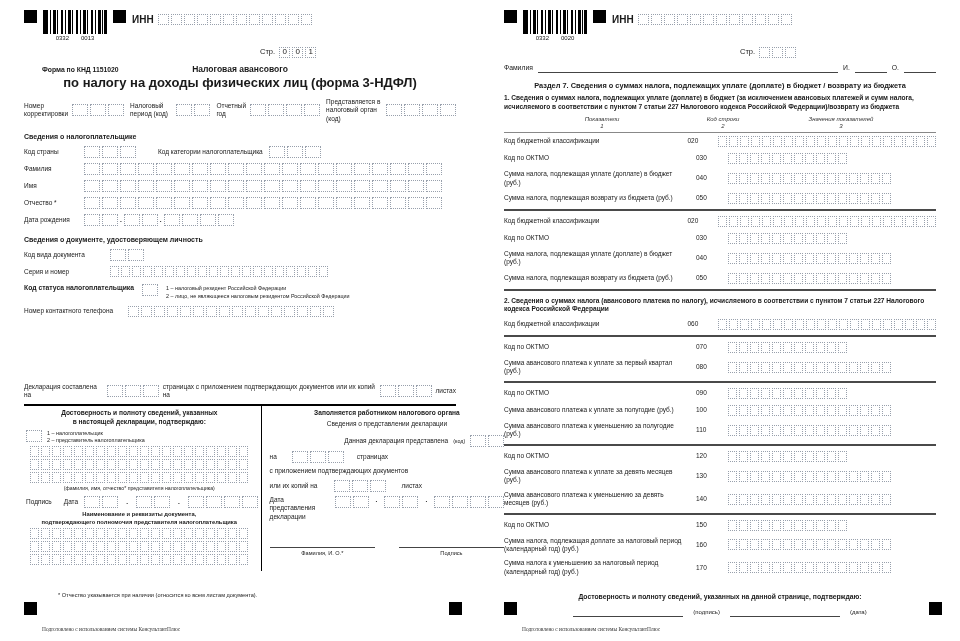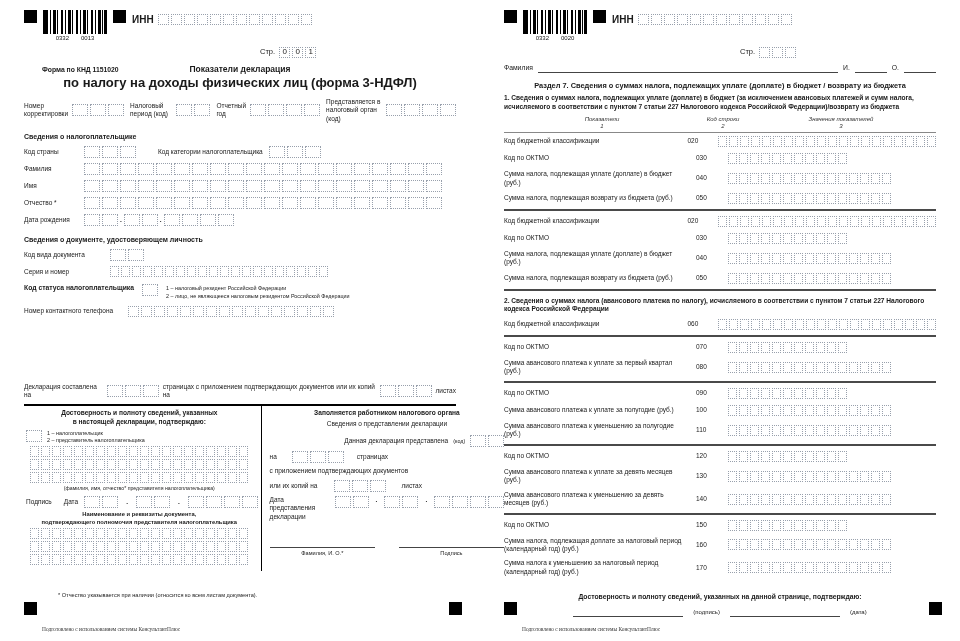--- a/index.html
+++ b/index.html
@@ -120,21 +120,21 @@
     <span>Стр.</span>
     <span class="cells md">
         <span class="cell">0</span>
         <span class="cell">0</span>
         <span class="cell">1</span>
       </span>
   </div>
   <div class="title-wrap">
     <div class="form-code">Форма по КНД 1151020</div>
     <div class="titles">
-      <div class="t1">Показатели декларация</div>
+      <div class="t1">Налоговая авансового</div>
       <div class="t2">по налогу на доходы физических лиц (форма 3-НДФЛ)</div>
     </div>
   </div>
 
   <div class="top-fields">
     <div class="tf">
         <span class="lbl">Номер корректировки</span>
         <span class="cells lg">
           <span class="cell"></span>
           <span class="cell"></span>

